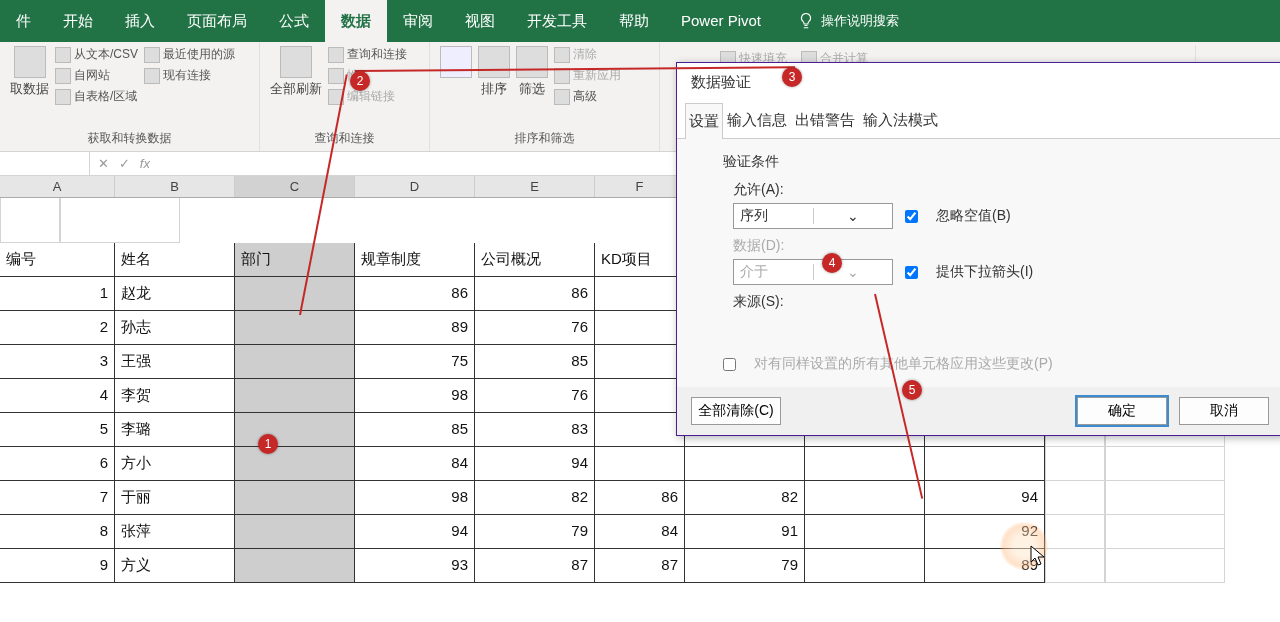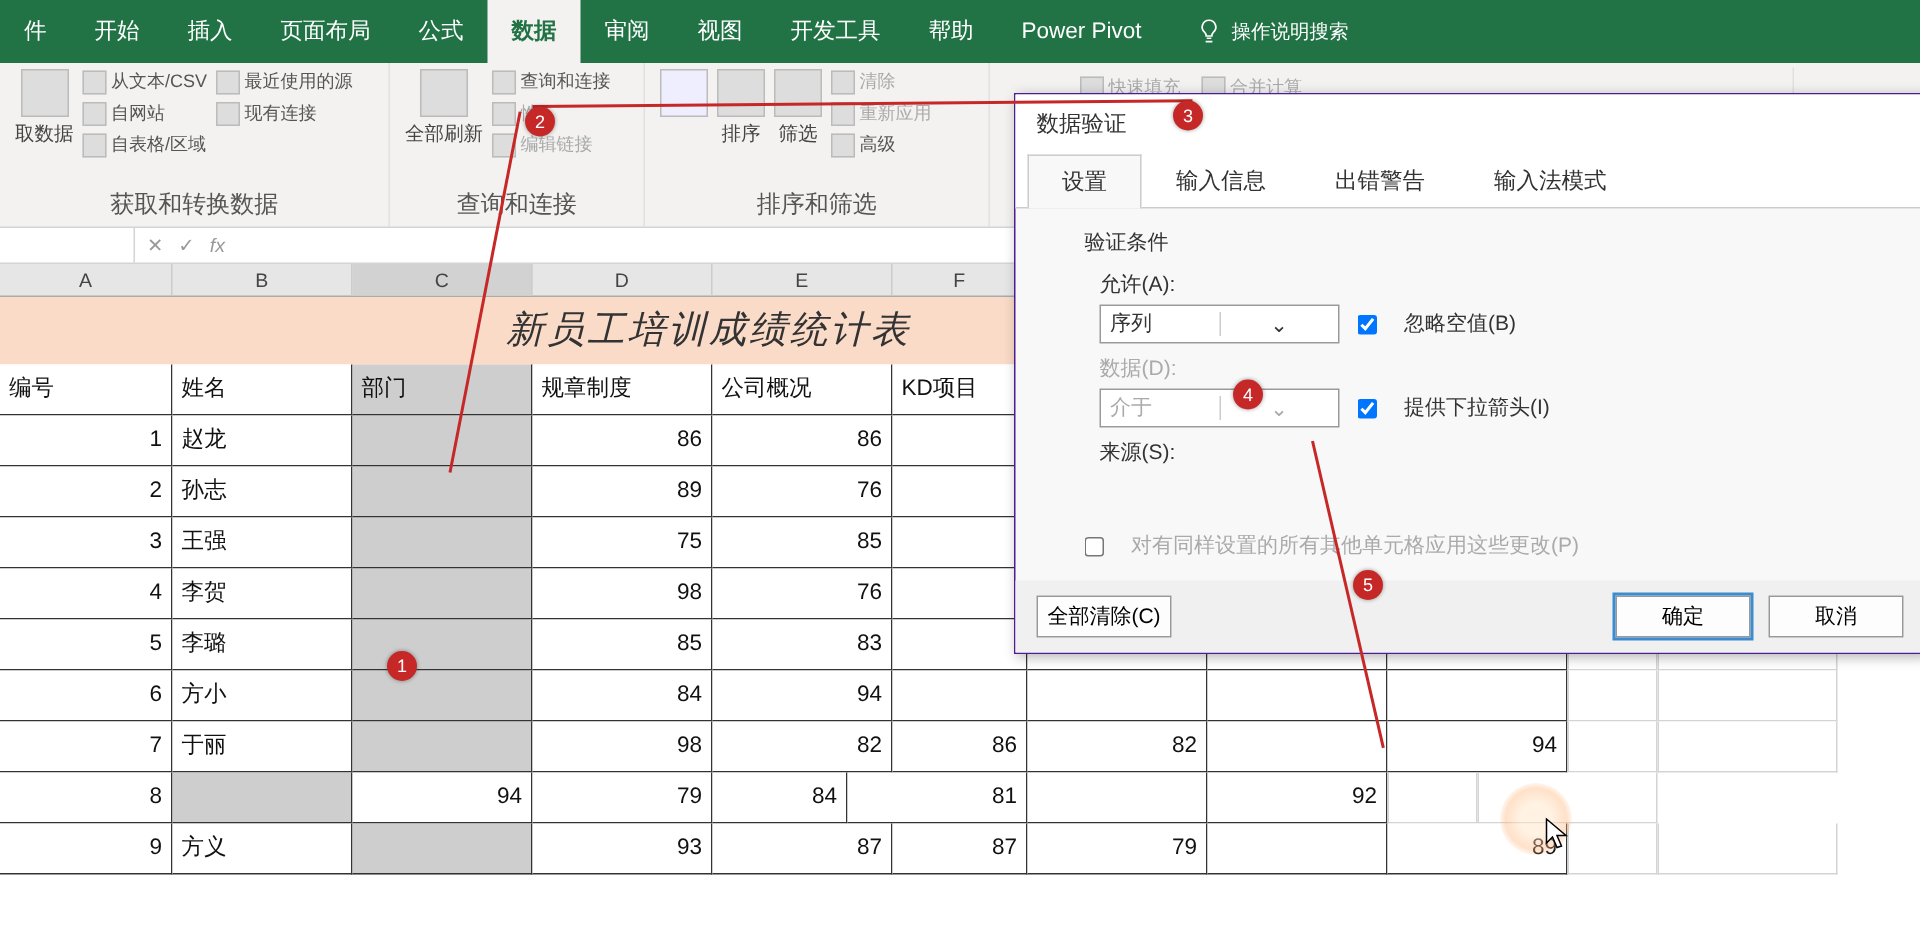--- a/index.html
+++ b/index.html
@@ -8,21 +8,21 @@
   
   .ribbon-tabs { background: #217346; height: 42px; display: flex; align-items: center; padding-left: 0px; color: #fff; }
   .ribbon-tab { padding: 0 16px; height: 42px; line-height: 42px; cursor: pointer; font-size: 15px; }
   .ribbon-tab.active { background: #f3f2f1; color: #217346; font-weight: bold; }
   .search-hint { display: flex; align-items: center; gap: 6px; margin-left: 20px; }
   .bulb-icon { width: 18px; height: 18px; }
 
   
   .ribbon-panel { background: #f3f2f1; height: 110px; border-bottom: 1px solid #d4d4d4; display: flex; position: relative; }
   .ribbon-group { border-right: 1px solid #e0e0e0; padding: 4px 10px; display: flex; flex-direction: column; justify-content: space-between; }
-  .ribbon-group-label { text-align: center; font-size: 16px; color: #555; padding-top: 2px; }
+  .ribbon-group-label { text-align: center; font-size: 12px; color: #555; padding-top: 2px; }
   .ribbon-group-body { display: flex; gap: 6px; align-items: flex-start; }
   .rb-btn { font-size: 12px; color: #555; display: inline-flex; align-items: center; gap: 3px; white-space: nowrap; cursor: pointer; }
   .rb-btn .ico { width: 16px; height: 16px; background: #ddd; border: 1px solid #bbb; }
   .rb-big { display:flex; flex-direction:column; align-items:center; gap:2px; font-size:13px; color:#444; }
   .rb-big .ico { width: 32px; height: 32px; background: #ddd; border: 1px solid #bbb; }
   .col { display:flex; flex-direction:column; gap:4px; }
 
   
   .formula-bar { height: 24px; border-bottom: 1px solid #d4d4d4; display: flex; align-items: center; }
   .fb-cell { width: 90px; border-right: 1px solid #d4d4d4; height: 100%; padding-left: 8px; display:flex; align-items:center;}
@@ -43,21 +43,21 @@
   .cell.header { }
   .cell.num { text-align: right; }
   .cell.rownum { text-align: right;}
   .colC-sel { background: #cecece; }
   .outside { border:1px solid #d4d4d4; background:#fff; border-top:none;}
 
   
   .dialog { position:absolute; left: 676px; top: 62px; width: 608px; background:#f8f8f8; border:1px solid #4c1d95; box-shadow: 2px 2px 8px rgba(0,0,0,0.3); }
   .dlg-title { padding: 10px 14px; background:#fff; font-size: 15px; color:#333; }
   .dlg-tabs { display:flex; border-bottom: 1px solid #ccc; background:#fff; padding: 0 8px;}
-  .dlg-tab { padding: 8px 22px; font-size: 15px; color:#333; border:1px solid transparent; border-bottom:none; cursor:pointer;}
+  .dlg-tab { padding: 8px 3px; font-size: 15px; color:#333; border:1px solid transparent; border-bottom:none; cursor:pointer;}
   .dlg-tab.active { border-color:#ccc; background:#f8f8f8; position:relative; top:1px;}
   .dlg-body { padding: 14px 18px; font-size: 14px; color:#333;margin-left:28px; }
   .row-f { display:flex; align-items:center; gap:12px; margin-bottom:8px; }
   .combo { display:inline-flex; align-items:center; border:1px solid #999; background:#fff; height:26px; width:160px; }
   .combo span { flex:1; padding:0 6px; }
   .combo .dd { width:20px; text-align:center; border-left:1px solid #ccc; }
   .cb { display:flex; align-items:center; gap:18px; }
   .source-input { display:flex; border:1px solid #999; background:#fff; height:26px; width:330px;}
   .source-input input { flex:1; border:none; outline:none; padding:0 6px; font-size:14px; font-family:inherit;}
   .source-input .pick { width:24px; border-left:1px solid #ccc; display:flex; align-items:center; justify-content:center;}
@@ -226,21 +226,20 @@
   <div class="col-hdr cF">F</div>
   <div class="col-hdr cG">G</div>
   <div class="col-hdr cH">H</div>
   <div class="col-hdr cI">I</div>
   <div class="col-hdr cJ">J</div>
   <div class="col-hdr cK">K</div>
 </div>
 
 <div class="grid">
   <div class="title-row">
-    <div class="title-cell" style="width:945px">新员工培训成绩统计表</div>
     <div class="outside cJ"></div>
       <div class="outside cK"></div>
   </div>
   <div class="grid-row">
     <div class="cell cA header">编号</div>
     <div class="cell cB header">姓名</div>
     <div class="cell cC header colC-sel">部门</div>
     <div class="cell cE header">规章制度</div>
     <div class="cell cD header">公司概况</div>
     <div class="cell cF header">KD项目</div>
@@ -338,25 +337,26 @@
         <div class="cell cE num">82</div>
         <div class="cell cF num">86</div>
         <div class="cell cG num">82</div>
         <div class="cell cH num"></div>
         <div class="cell cI num">94</div>
         <div class="outside cJ"></div>
         <div class="outside cK"></div>
       </div>
       <div class="grid-row">
         <div class="cell cA rownum">8</div>
+        <div class="cell cB">张萍</div>
         <div class="cell cC colC-sel"></div>
         <div class="cell cD num">94</div>
         <div class="cell cE num">79</div>
         <div class="cell cF num">84</div>
-        <div class="cell cG num">81</div>
+        <div class="cell cG num">91</div>
         <div class="cell cH num"></div>
         <div class="cell cI num">92</div>
         <div class="outside cJ"></div>
         <div class="outside cK"></div>
       </div>
       <div class="grid-row">
         <div class="cell cA rownum">9</div>
         <div class="cell cB">方义</div>
         <div class="cell cC colC-sel"></div>
         <div class="cell cD num">93</div>

